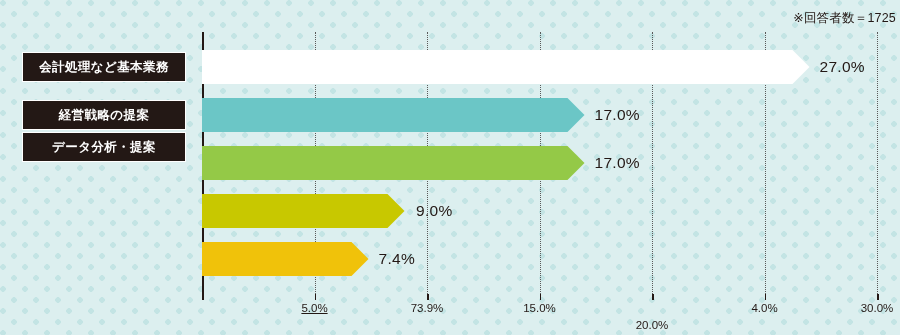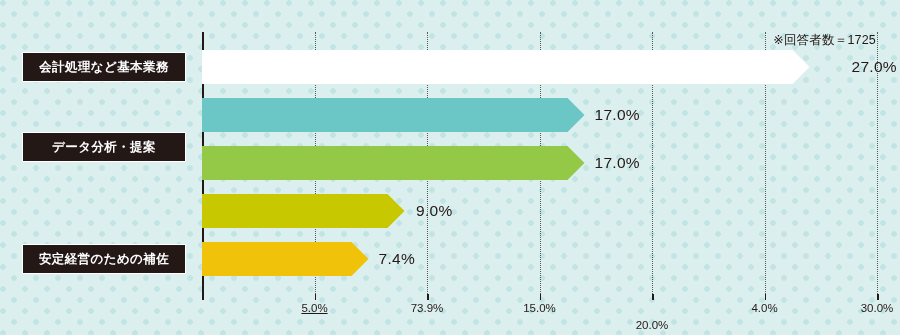--- a/index.html
+++ b/index.html
@@ -22,27 +22,26 @@
     background-image:
       radial-gradient(circle at 3px 3px, #c3e4e4 2.6px, rgba(195,228,228,0) 3.0px),
       radial-gradient(circle at 3px 3px, #c3e4e4 2.6px, rgba(195,228,228,0) 3.0px);
     background-size: 22px 22px, 22px 22px;
     background-position: 0 0, 11px 11px;
   }
 
   
   #annotation {
     position: absolute;
-    right: 24px;
+    right: 4px;
     top: 10px;
     font-size: 12.5px;
     color: #231815;
     letter-spacing: 0.2px;
     white-space: nowrap;
-    margin-top: 22px;
   }
 
   
   #plot {
     position: absolute;
     left: 202px;
     top: 32px;
     width: 675px;
     height: 262px;
   }
@@ -138,21 +137,21 @@
       <div class="gridline axis-line" style="left: 0px;"></div>
       <div class="gridline" style="left: 112.5px;"></div>
       <div class="gridline" style="left: 225px;"></div>
       <div class="gridline" style="left: 337.5px;"></div>
       <div class="gridline" style="left: 450px;"></div>
       <div class="gridline" style="left: 562.5px;"></div>
       <div class="gridline" style="left: 675px;"></div>
       <div class="bar-row" style="top: 18px; width: 607.5px;">
         <div class="bar-shape" style="width: 607.5px; background: rgb(255, 255, 255);"></div>
       </div>
-      <div class="bar-value" style="top: 35px; left: 617.5px; margin-left: 32px;">27.0%</div>
+      <div class="bar-value" style="top: 35px; left: 617.5px;">27.0%</div>
       <div class="bar-row" style="top: 66px; width: 382.5px;">
         <div class="bar-shape" style="width: 382.5px; background: rgb(107, 198, 198);"></div>
       </div>
       <div class="bar-value" style="top: 83px; left: 392.5px;">17.0%</div>
       <div class="bar-row" style="top: 114px; width: 382.5px;">
         <div class="bar-shape" style="width: 382.5px; background: rgb(148, 201, 71);"></div>
       </div>
       <div class="bar-value" style="top: 131px; left: 392.5px;">17.0%</div>
       <div class="bar-row" style="top: 162px; width: 202.5px;">
         <div class="bar-shape" style="width: 202.5px; background: rgb(200, 200, 0);"></div>
@@ -175,15 +174,15 @@
       <div class="tick-label" style="left: 337.5px;">15.0%</div>
       <div class="tick-mark" style="left: 450px;"></div>
       <div class="tick-label" style="left: 450px; margin-top: 17px;">20.0%</div>
       <div class="tick-mark" style="left: 562.5px;"></div>
       <div class="tick-label" style="left: 562.5px;">4.0%</div>
       <div class="tick-mark" style="left: 675px;"></div>
       <div class="tick-label" style="left: 675px;">30.0%</div>
     </div>
 
 <div class="cat-label" style="top: 52px;">会計処理など基本業務</div>
+    <div class="cat-label" style="top: 100px;">経営戦略の提案</div>
     <div class="cat-label" style="top: 132px;">データ分析・提案</div>
-    <div class="cat-label" style="top: 244px;">安定経営のための補佐</div>
   </div>
 
 </body></html>

